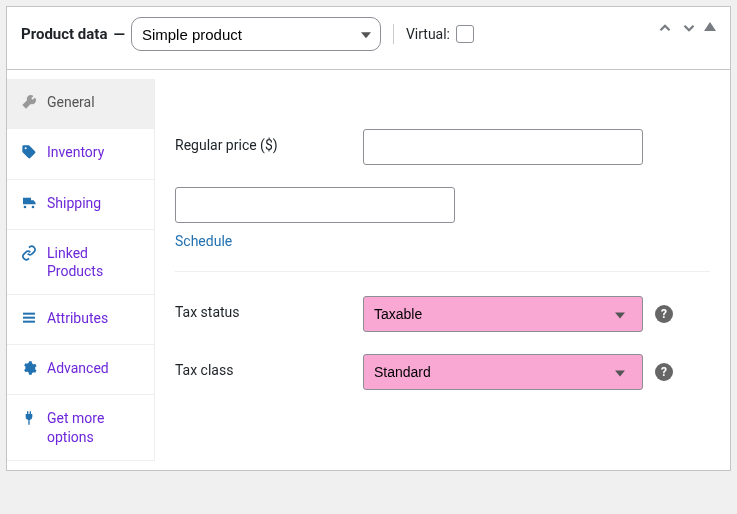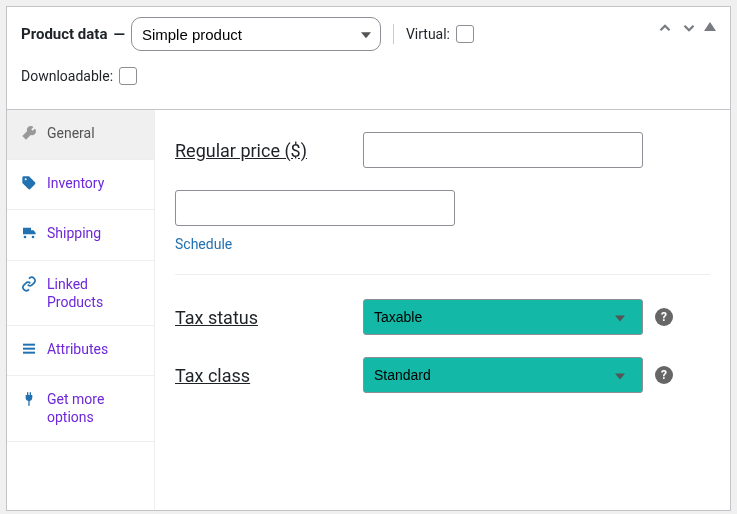--- a/index.html
+++ b/index.html
@@ -9,21 +9,21 @@
       color: #1d2327;
       background: #f0f0f1;
       padding: 6px;
     }
     .panel {
       background: #fff;
       border: 1px solid #c3c4c7;
       width: 725px;
     }
     .panel-header {
-      padding: 10px 14px 24px 14px;
+      padding: 10px 14px 10px 14px;
       border-bottom: 1px solid #c3c4c7;
       display: flex;
       align-items: center;
       flex-wrap: wrap;
       gap: 8px 6px;
       position: relative;
     }
     .panel-title {
       font-weight: 700;
       font-size: 15px;
@@ -89,20 +89,21 @@
     }
     .tri-up {
       width: 0; height: 0;
       border-left: 6px solid transparent;
       border-right: 6px solid transparent;
       border-bottom: 9px solid #787c82;
     }
     .panel-body {
       display: flex;
       min-height: 400px;
+      align-items: center;
     }
     .sidebar {
       width: 148px;
       background: #fff;
       border-right: 1px solid #eee;
     }
     .tab {
       display: flex;
       align-items: flex-start;
       gap: 10px;
@@ -127,24 +128,23 @@
       flex: 1;
       padding: 22px 20px;
     }
     .form-row {
       display: flex;
       align-items: flex-start;
       margin-bottom: 22px;
     }
     .form-row .label {
       width: 188px;
-      font-size: 18px;
+      font-size: 14px;
       color: #1d2327;
       padding-top: 8px;
-      text-decoration: underline;
     }
     .form-row .field {
       flex: 0 0 auto;
     }
     .text-input {
       width: 280px;
       height: 36px;
       border: 1px solid #8c8f94;
       border-radius: 3px;
       padding: 0 10px;
@@ -163,21 +163,21 @@
       margin: 16px 0 24px 0;
     }
     .select-field {
       width: 280px;
       height: 36px;
       border: 1px solid #8c8f94;
       border-radius: 3px;
       padding: 0 32px 0 10px;
       font-size: 14px;
       appearance: none;
-      background: #14b8a6;
+      background: #f9a8d4;
     }
     .field-wrap { position: relative; display: inline-flex; align-items: center; gap: 12px; }
     .field-wrap .sel-caret {
       position: absolute;
       left: 252px;
       top: 50%;
       transform: translateY(-25%);
       pointer-events: none;
     }
     .sel-caret {
@@ -212,24 +212,20 @@
       <select class="product-type-select">
         <option>Simple product</option>
       </select>
     </span>
     <span class="vsep"></span>
     <label class="check-label">
       <span>Virtual:</span>
       <span class="checkbox"></span>
     </label>
     <div style="flex-basis:100%; height:0;"></div>
-    <label class="check-label">
-      <span>Downloadable:</span>
-      <span class="checkbox"></span>
-    </label>
 
     <div class="header-controls">
       <span class="chev">
         <svg viewBox="0 0 24 24" width="18" height="18" fill="none" stroke="currentColor" stroke-width="3">
             <polyline points="6 15 12 9 18 15"></polyline>
           </svg>
       </span>
       <span class="chev">
         <svg viewBox="0 0 24 24" width="18" height="18" fill="none" stroke="currentColor" stroke-width="3">
             <polyline points="6 9 12 15 18 9"></polyline>
@@ -283,20 +279,28 @@
         <span class="tab-icon">
           <svg width="16" height="16" viewBox="0 0 24 24" fill="currentColor">
               <rect x="3" y="4" width="18" height="3"></rect>
               <rect x="3" y="10" width="18" height="3"></rect>
               <rect x="3" y="16" width="18" height="3"></rect>
             </svg>
         </span>
         <span>Attributes</span>
       </div>
 
+      <div class="tab">
+        <span class="tab-icon">
+          <svg width="16" height="16" viewBox="0 0 24 24" fill="currentColor">
+              <path d="M12 8a4 4 0 1 0 0 8 4 4 0 0 0 0-8zm9.4 4a7.5 7.5 0 0 0-.1-1.3l2-1.6-2-3.4-2.4 1a7.6 7.6 0 0 0-2.3-1.3L16 2h-4l-.6 2.4a7.6 7.6 0 0 0-2.3 1.3l-2.4-1-2 3.4 2 1.6A7.5 7.5 0 0 0 6.6 12c0 .4 0 .9.1 1.3l-2 1.6 2 3.4 2.4-1c.7.6 1.5 1 2.3 1.3L12 22h4l.6-2.4c.8-.3 1.6-.7 2.3-1.3l2.4 1 2-3.4-2-1.6c.1-.4.1-.9.1-1.3z"></path>
+            </svg>
+        </span>
+        <span>Advanced</span>
+      </div>
 
       <div class="tab">
         <span class="tab-icon">
           <svg width="16" height="16" viewBox="0 0 24 24" fill="currentColor">
               <path d="M9 2v4H7v4a5 5 0 0 0 4 4.9V22h2v-7.1A5 5 0 0 0 17 10V6h-2V2h-2v4h-2V2z"></path>
             </svg>
         </span>
         <span>Get more options</span>
       </div>
 

